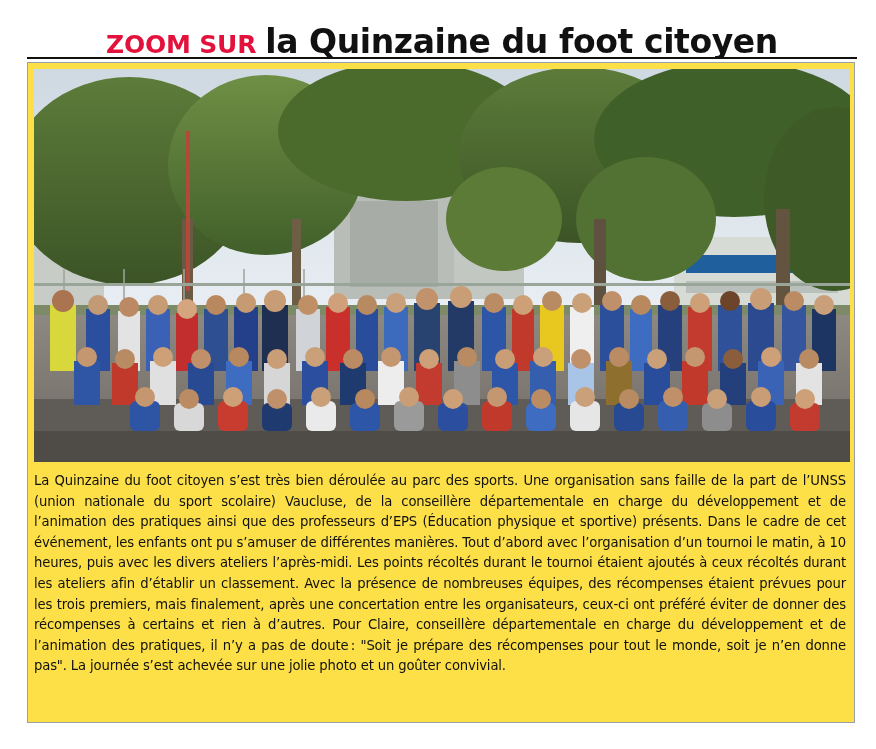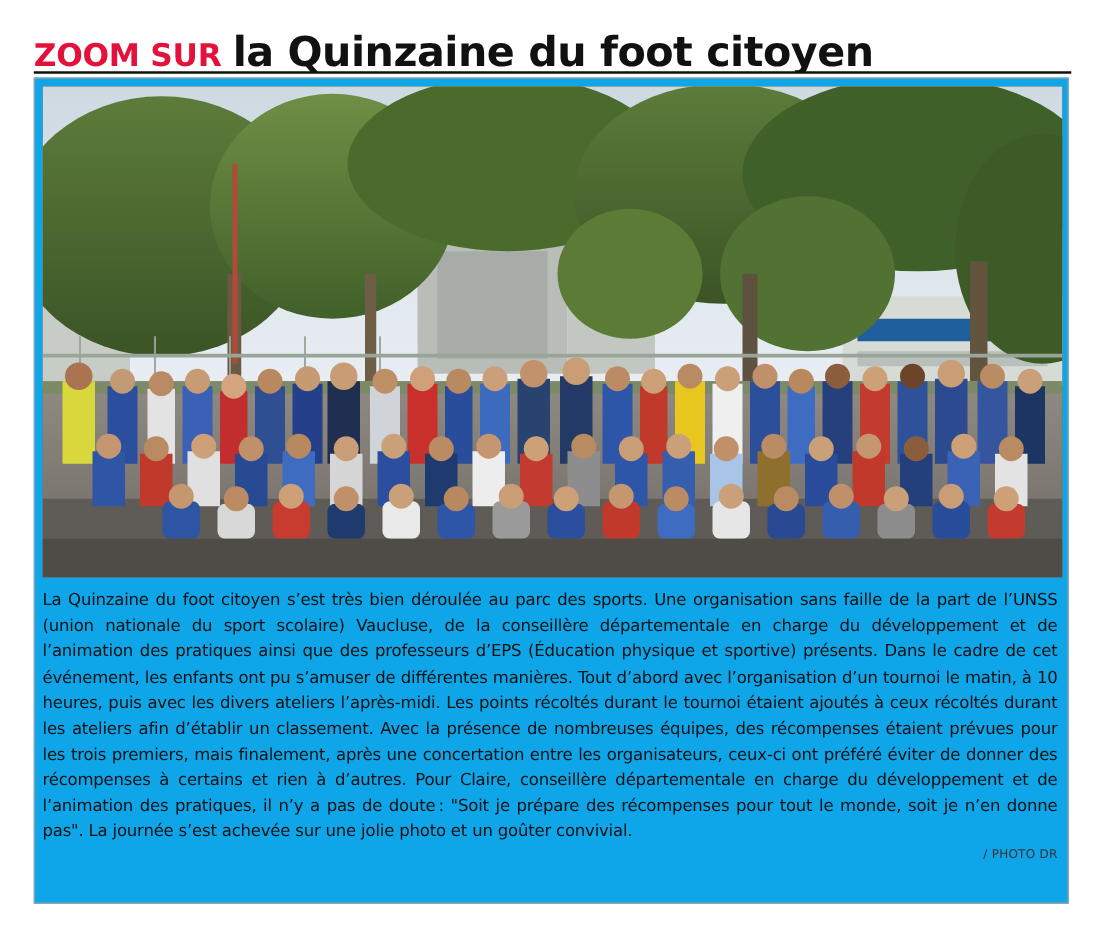--- a/index.html
+++ b/index.html
@@ -26,20 +26,21 @@
   .headline {
     position: absolute;
     left: 27px;
     top: 22px;
     width: 830px;
     height: 36px;
     display: flex;
     align-items: baseline;
     white-space: nowrap;
     overflow: hidden;
+    justify-content: center;
   }
   .headline .kicker {
     font-family: "DejaVu Sans", sans-serif;
     font-weight: bold;
     font-size: 25px;
     letter-spacing: -0.2px;
     color: #E3123C;
     text-transform: uppercase;
   }
   .headline .title {
@@ -60,21 +61,21 @@
   }
 
   
   .article-box {
     position: absolute;
     left: 27px;
     top: 62px;
     width: 828px;
     height: 661px;
     border: 1px solid #9aa0a6;
-    background: #0ea5e9;
+    background: #fde047;
     box-sizing: border-box;
     padding: 6px 6px 4px 6px;
   }
 
   
   .photo {
     position: relative;
     width: 816px;
     height: 393px;
     overflow: hidden;
@@ -312,16 +313,15 @@
             <rect x="756" y="334" width="30" height="28" rx="6" fill="#c23b2e"></rect>
               <circle cx="771" cy="330" r="10" fill="#cda078"></circle>
           </g>
         </g>
 
         <rect x="0" y="362" width="816" height="31" fill="#4f4b46"></rect>
       </svg>
     </div>
 
     <div class="caption">La Quinzaine du foot citoyen s’est très bien déroulée au parc des sports. Une organisation sans faille de la part de l’UNSS (union nationale du sport scolaire) Vaucluse, de la conseillère départementale en charge du développement et de l’animation des pratiques ainsi que des professeurs d’EPS (Éducation physique et sportive) présents. Dans le cadre de cet événement, les enfants ont pu s’amuser de différentes manières. Tout d’abord avec l’organisation d’un tournoi le matin, à 10 heures, puis avec les divers ateliers l’après-midi. Les points récoltés durant le tournoi étaient ajoutés à ceux récoltés durant les ateliers afin d’établir un classement. Avec la présence de nombreuses équipes, des récompenses étaient prévues pour les trois premiers, mais finalement, après une concertation entre les organisateurs, ceux-ci ont préféré éviter de donner des récompenses à certains et rien à d’autres. Pour Claire, conseillère départementale en charge du développement et de l’animation des pratiques, il n’y a pas de doute : "Soit je prépare des récompenses pour tout le monde, soit je n’en donne pas". La journée s’est achevée sur une jolie photo et un goûter convivial.</div>
-    <div class="credit">/ PHOTO DR</div>
 
   </div>
 </div>
 
 </body></html>

